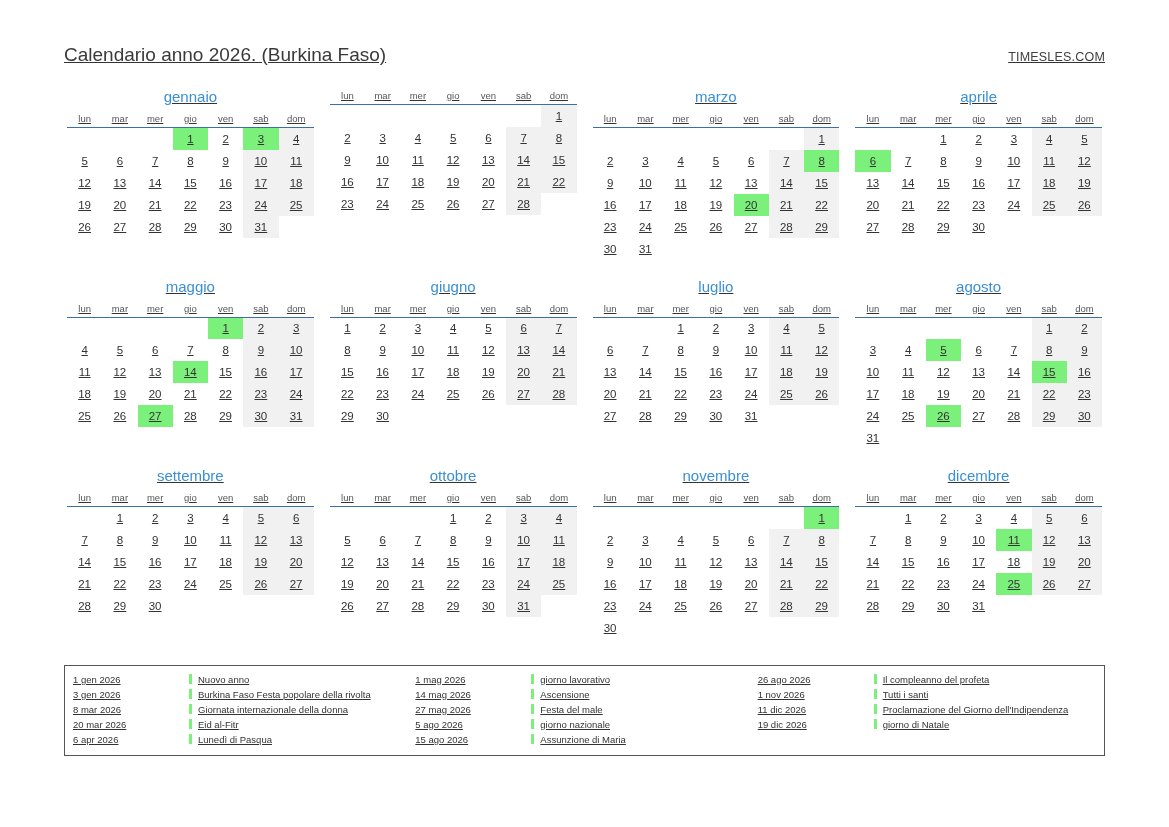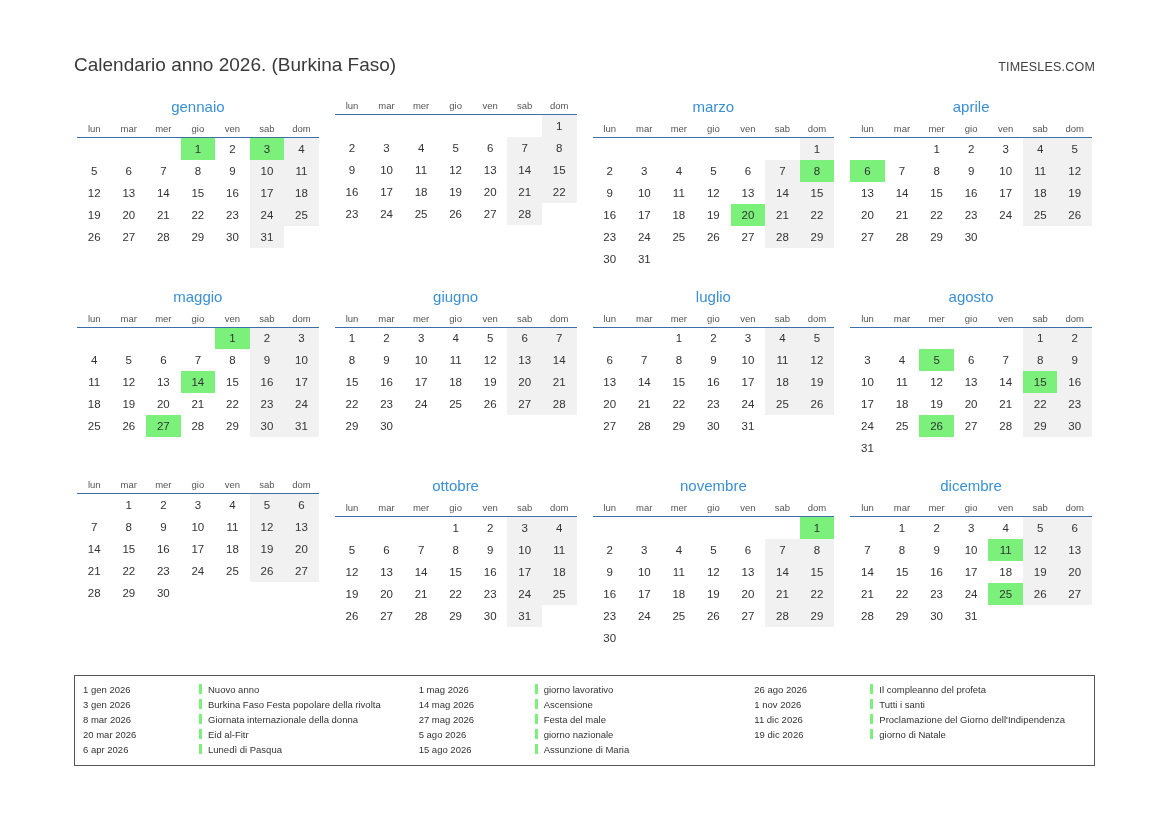--- a/index.html
+++ b/index.html
@@ -9,21 +9,22 @@
     width: 1169px;
     height: 827px;
     background: #ffffff;
     font-family: "Liberation Sans", sans-serif;
     color: #333333;
   }
   #page {
     position: relative;
     width: 1169px;
     height: 630px;
-    padding: 14px;
+    padding: 4px;
+    text-decoration: underline;
   }
   .header {
     display: flex;
     align-items: baseline;
     justify-content: space-between;
     padding: 18px 60px 0 60px;
   }
   .title {
     font-size: 19px;
     color: #3a3a3a;
@@ -631,20 +632,21 @@
               <td class="empty"></td>
               <td class="empty"></td>
               <td class="empty"></td>
               <td class="empty"></td>
               <td class="empty"></td>
             </tr>
           </tbody>
         </table>
       </div>
       <div class="month">
+        <div class="month-name">settembre</div>
         <table class="cal">
           <thead>
             <tr>
               <th>lun</th>
               <th>mar</th>
               <th>mer</th>
               <th>gio</th>
               <th>ven</th>
               <th>sab</th>
               <th>dom</th>

